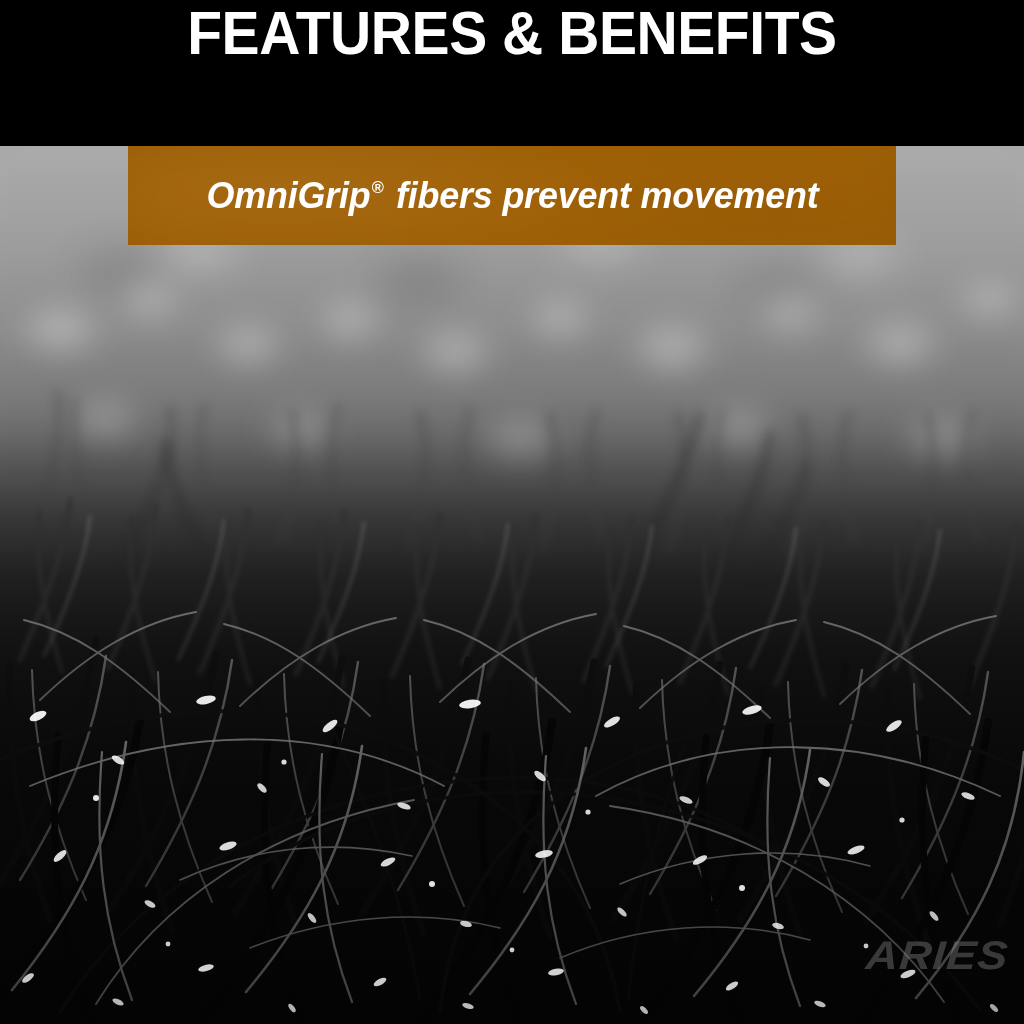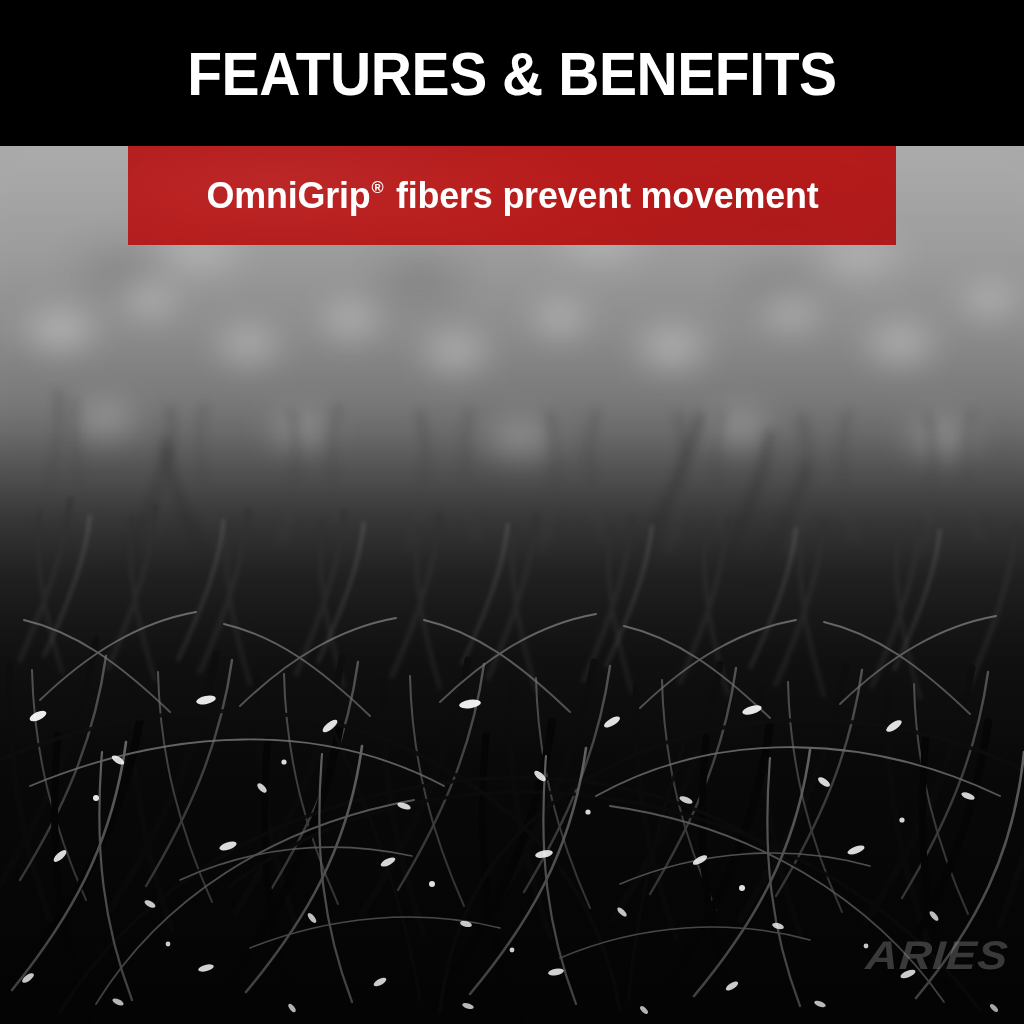--- a/index.html
+++ b/index.html
@@ -146,21 +146,21 @@
 
   
   .header-band {
     position: absolute;
     left: 0;
     top: 0;
     width: 1024px;
     height: 146px;
     background: #000;
     display: flex;
-    align-items: center;
+    align-items: flex-start;
     justify-content: center;
   }
   .header-title {
     color: #ffffff;
     font-family: "Liberation Sans", sans-serif;
     font-weight: 700;
     font-size: 62px;
     letter-spacing: -0.5px;
     line-height: 1;
     transform: scaleX(.92);
@@ -169,25 +169,26 @@
     margin-top: 2px;
   }
 
   
   .red-banner {
     position: absolute;
     left: 128px;
     top: 146px;
     width: 768px;
     height: 99px;
-    background: #b91c1c;
+    background: #a16207;
     display: flex;
     align-items: center;
     justify-content: center;
     box-shadow: inset 0 0 60px rgba(0,0,0,.05);
+    font-style: italic;
   }
   .red-banner::after {
     content: "";
     position: absolute;
     inset: 0;
     pointer-events: none;
     background:
       radial-gradient(ellipse 60% 120% at 20% 40%, rgba(255,255,255,.05), rgba(255,255,255,0) 70%),
       radial-gradient(ellipse 50% 110% at 85% 70%, rgba(0,0,0,.05), rgba(0,0,0,0) 70%);
   }

